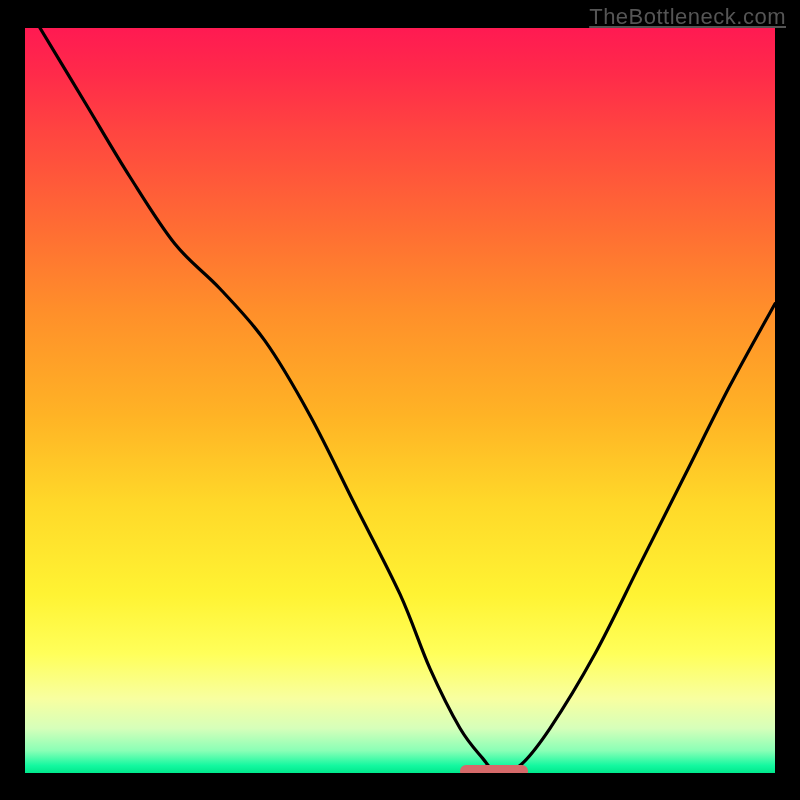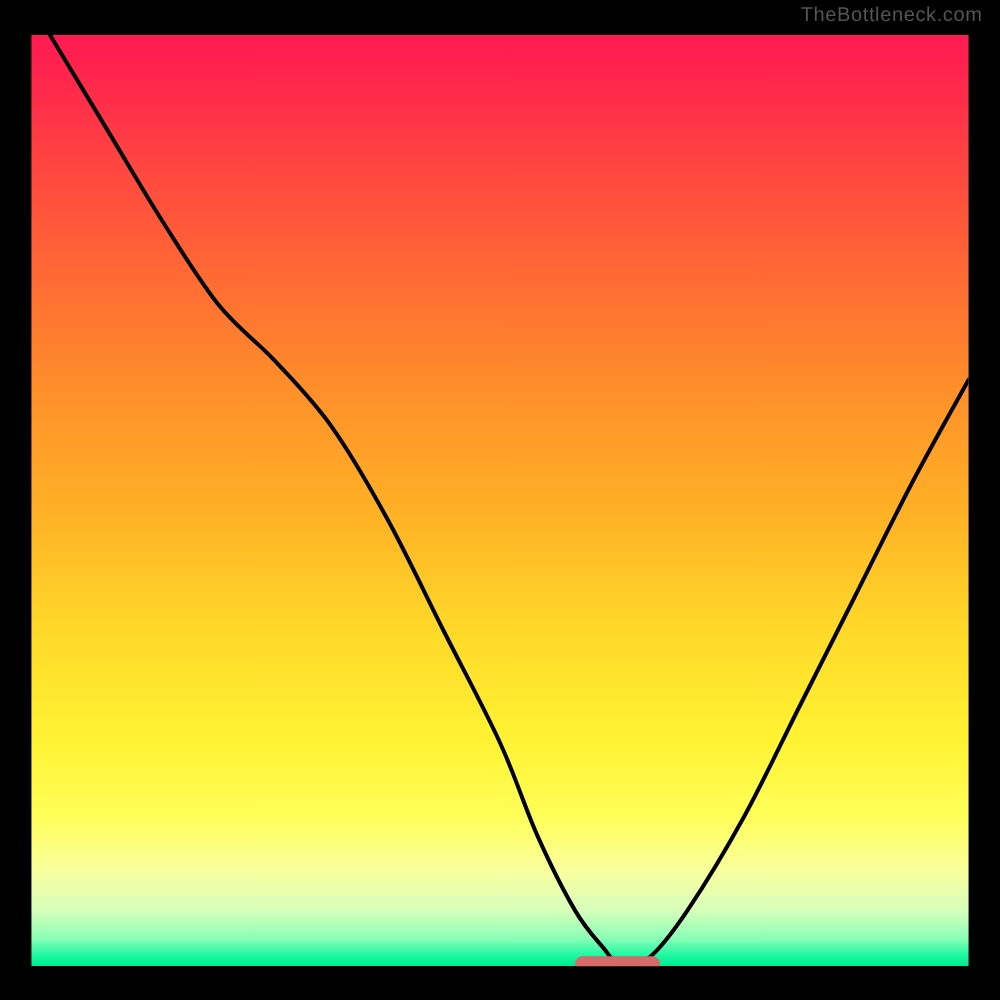--- a/index.html
+++ b/index.html
@@ -15,24 +15,25 @@
     position: relative;
     width: 800px;
     height: 800px;
     background: #000;
   }
   .watermark {
     position: absolute;
     top: 4px;
     right: 14px;
     color: #555;
-    font-size: 16px;
+    font-size: 22px;
     font-weight: 500;
     letter-spacing: 0.5px;
     user-select: none;
+    text-decoration: underline;
   }
   .plot {
     position: absolute;
     left: 25px;
     top: 28px;
     width: 750px;
     height: 745px;
     overflow: hidden;
   }
   .gradient {

